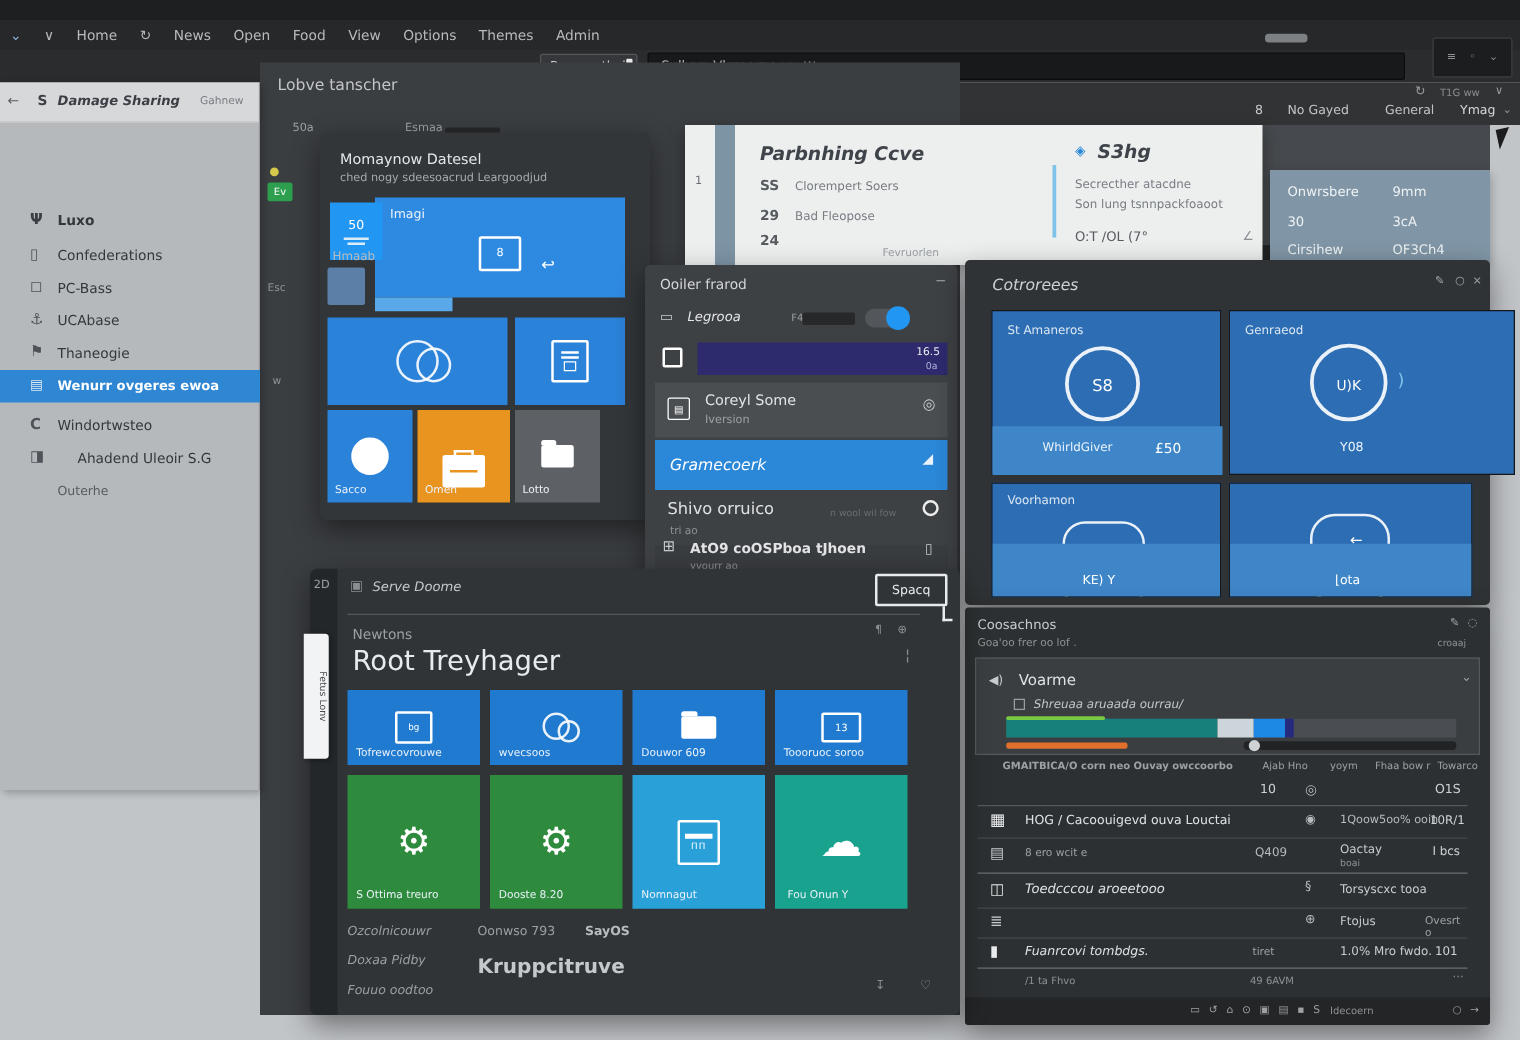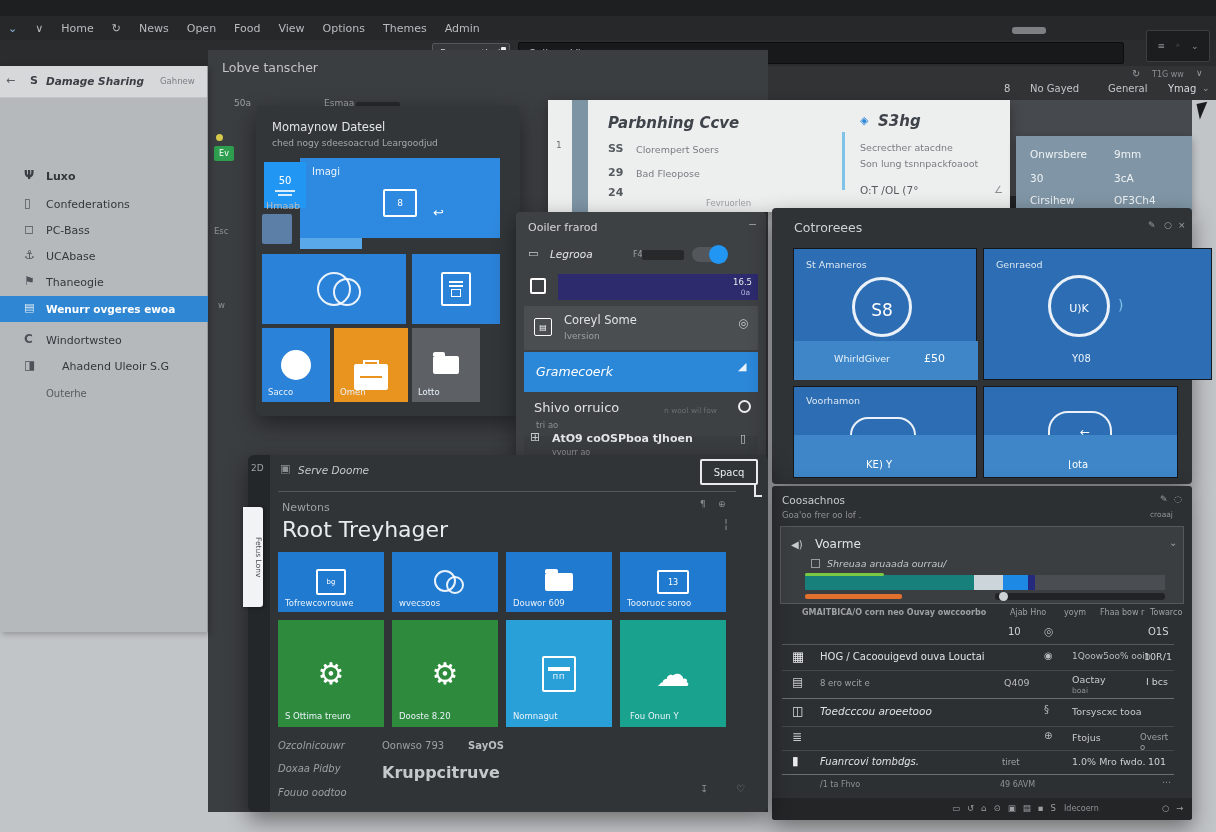--- a/index.html
+++ b/index.html
@@ -255,27 +255,27 @@
     </div>
     <div class="x" style="left:8px;top:224px;width:234px;height:20px;background:#3a3d40;">
       <span class="x" style="left:6px;top:-6px;font-size:12px;color:#c8cbcd;">⊞</span>
       <span class="x" style="left:28px;top:-4px;font-size:11px;color:#e2e4e6;font-weight:bold;">AtO9 coOSPboa tJhoen</span>
       <span class="x" style="left:28px;top:12px;font-size:8px;color:#8d9092;">yvourr ao</span>
       <span class="x" style="left:216px;top:-4px;font-size:11px;color:#c8cbcd;">▯</span>
     </div>
   </div>
 
   <div class="x win" style="left:772px;top:208px;width:420px;height:276px;background:#303335;border-radius:4px;">
-    <span class="x" style="left:22px;top:12px;font-size:12.5px;color:#cfd2d4;">Cotroreees</span>
+    <span class="x" style="left:22px;top:12px;font-size:12.5px;color:#cfd2d4;font-style:italic;">Cotroreees</span>
     <span class="x" style="left:376px;top:12px;font-size:9px;color:#9da0a2;">✎</span>
     <span class="x" style="left:392px;top:12px;font-size:9px;color:#9da0a2;">○</span>
     <span class="x" style="left:406px;top:12px;font-size:9px;color:#9da0a2;">×</span>
     <div class="x" style="left:21px;top:40px;width:184px;height:132px;background:#2c6db4;border:1px solid #15171a;">
       <span class="x" style="left:12px;top:10px;font-size:9.5px;color:#dbe7f2;">St Amaneros</span>
-      <span class="x ring" style="left:58px;top:28px;width:60px;height:60px;border-width:3px;color:#fff;font-size:17px;text-align:center;line-height:60px;">S8</span>
+      <span class="x ring" style="left:58px;top:28px;width:60px;height:60px;border-width:3px;color:#fff;font-size:13px;text-align:center;line-height:60px;">S8</span>
       <div class="x" style="left:0;top:92px;width:184px;height:39px;background:#3e86c8;">
         <span style="position:absolute;left:40px;top:12px;font-size:9.5px;color:#eaf3fb;">WhirldGiver</span>
         <span style="position:absolute;left:130px;top:11px;font-size:11px;color:#fff;">£50</span>
       </div>
     </div>
     <div class="x" style="left:211px;top:40px;width:229px;height:132px;background:#2c6db4;border:1px solid #15171a;">
       <span class="x" style="left:12px;top:10px;font-size:9.5px;color:#dbe7f2;">Genraeod</span>
       <span class="x ring" style="left:64px;top:26px;width:62px;height:62px;border-width:3px;color:#fff;font-size:11px;text-align:center;line-height:62px;">U)K</span>
       <span class="x" style="left:134px;top:48px;font-size:14px;color:#7fc4e8;">)</span>
       <span class="x" style="left:88px;top:104px;font-size:10px;color:#eaf3fb;">Y08</span>

